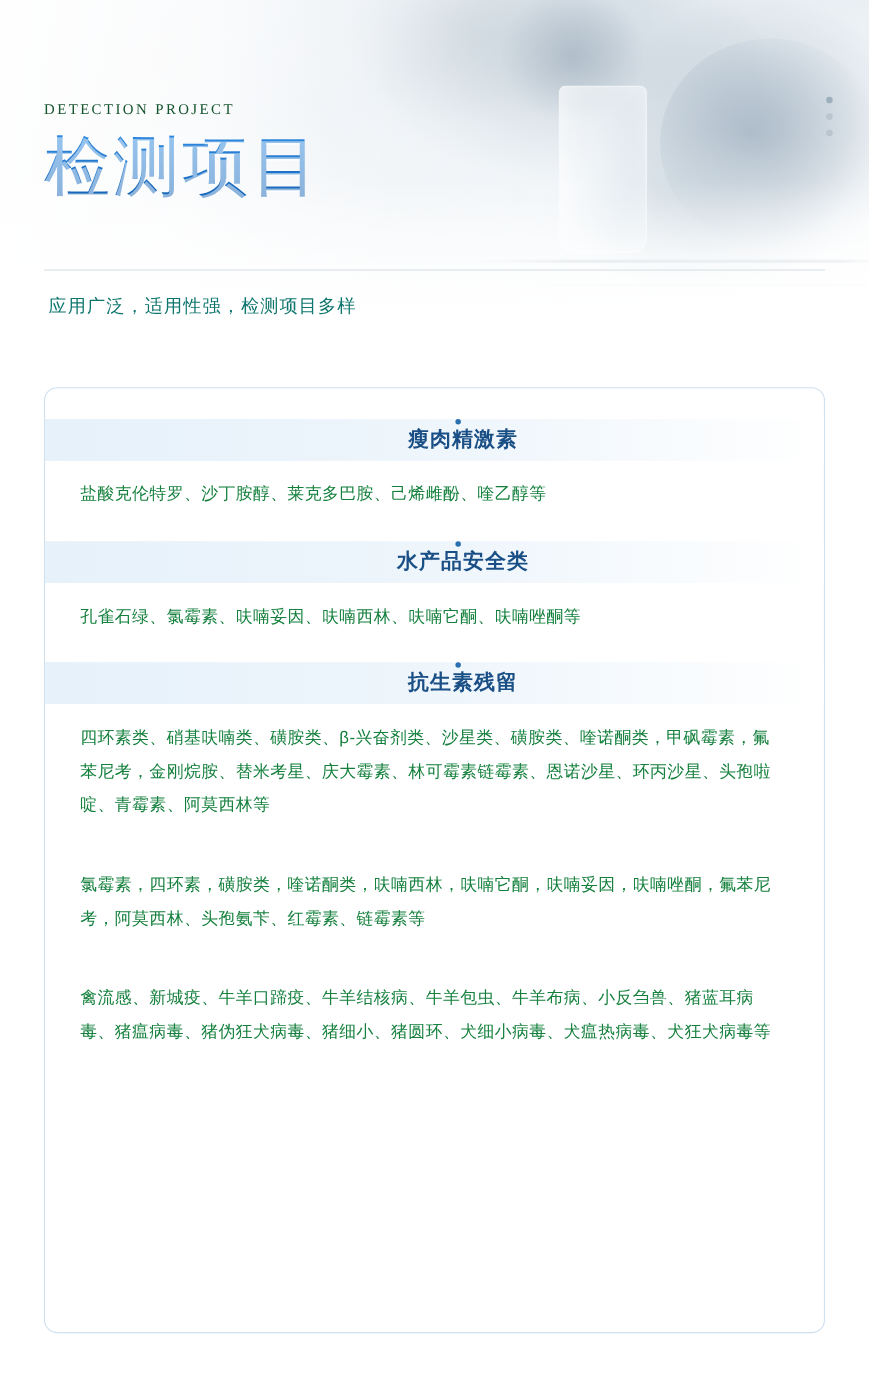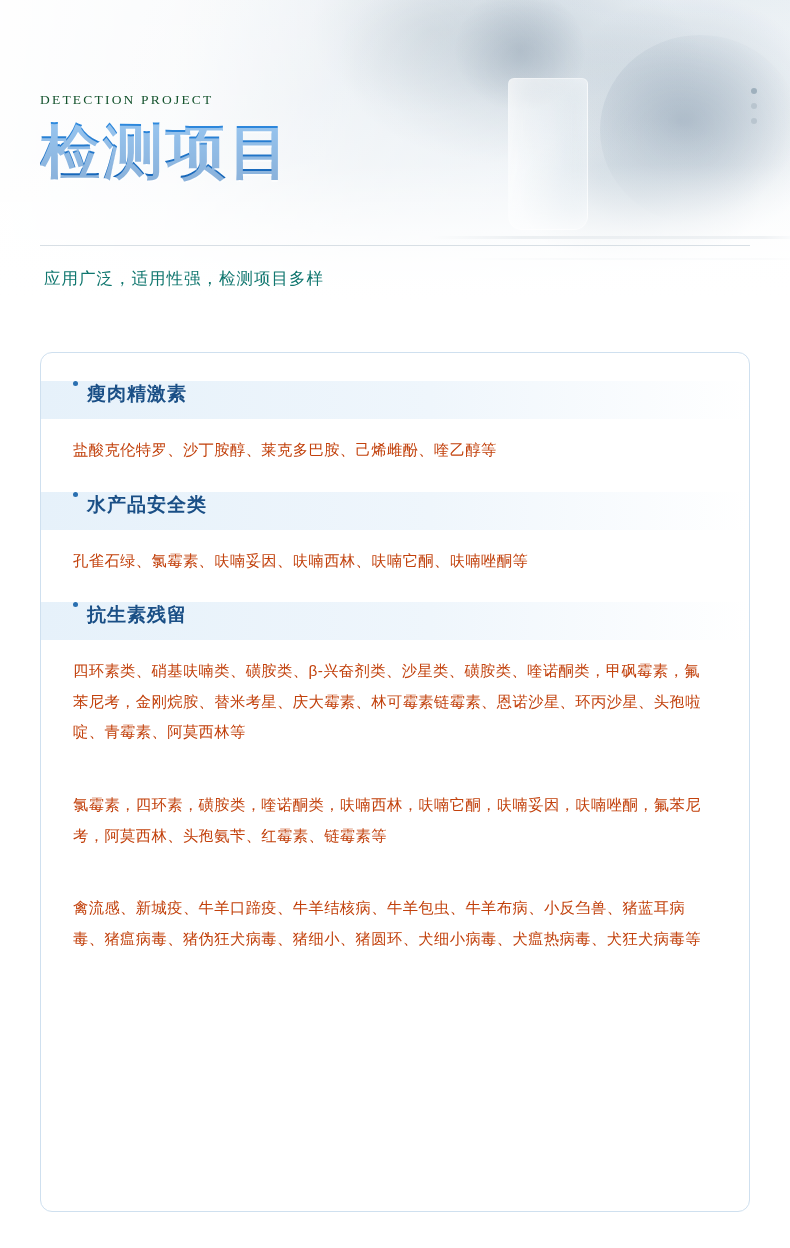--- a/index.html
+++ b/index.html
@@ -114,21 +114,21 @@
     font-family: "Liberation Serif", serif;
     font-size: 13.5px;
     letter-spacing: 2.2px;
     color: #14532d;
     font-weight: 400;
   }
   .main-title {
     margin-top: 12px;
     font-size: 60px;
     line-height: 1.05;
-    font-weight: 700;
+    font-weight: 400;
     letter-spacing: 3px;
     color: #1f6fc4;
     background: linear-gradient(180deg, #2f8be0 0%, #1462b4 100%);
     -webkit-background-clip: text;
     background-clip: text;
     -webkit-text-fill-color: transparent;
     text-shadow: 0 2px 0 rgba(255,255,255,0.5);
   }
   .title-rule {
     position: absolute;
@@ -159,41 +159,43 @@
     background: #ffffff;
     box-sizing: border-box;
     padding: 28px 0 30px 0;
   }
 
   .section { margin-bottom: 4px; }
 
   .section-head {
     height: 38px;
     display: flex;
-    padding-left: 32px;
+    align-items: center;
+    padding-left: 52px;
     background: linear-gradient(90deg, #e6f1fa 0%, #eff6fc 55%, #ffffff 100%);
+    flex-direction: column;
   }
   .bullet {
     width: 5px; height: 5px;
     background: #2a6fb0;
     border-radius: 50%;
     margin-right: 9px;
     flex: 0 0 auto;
   }
   .section-title {
     font-size: 19px;
     font-weight: 700;
     letter-spacing: 1px;
     color: #1a4f86;
   }
   .section-body {
     padding: 16px 34px 22px 32px;
     font-size: 15.3px;
     line-height: 2.0;
-    color: #c2410c;
+    color: #15803d;
     letter-spacing: 0.4px;
   }
 </style>
 </head>
 <body>
 
 <div class="hero">
   <div class="hero-photo"></div>
   <div class="hero-blob-1"></div>
   <div class="hero-blob-2"></div>

